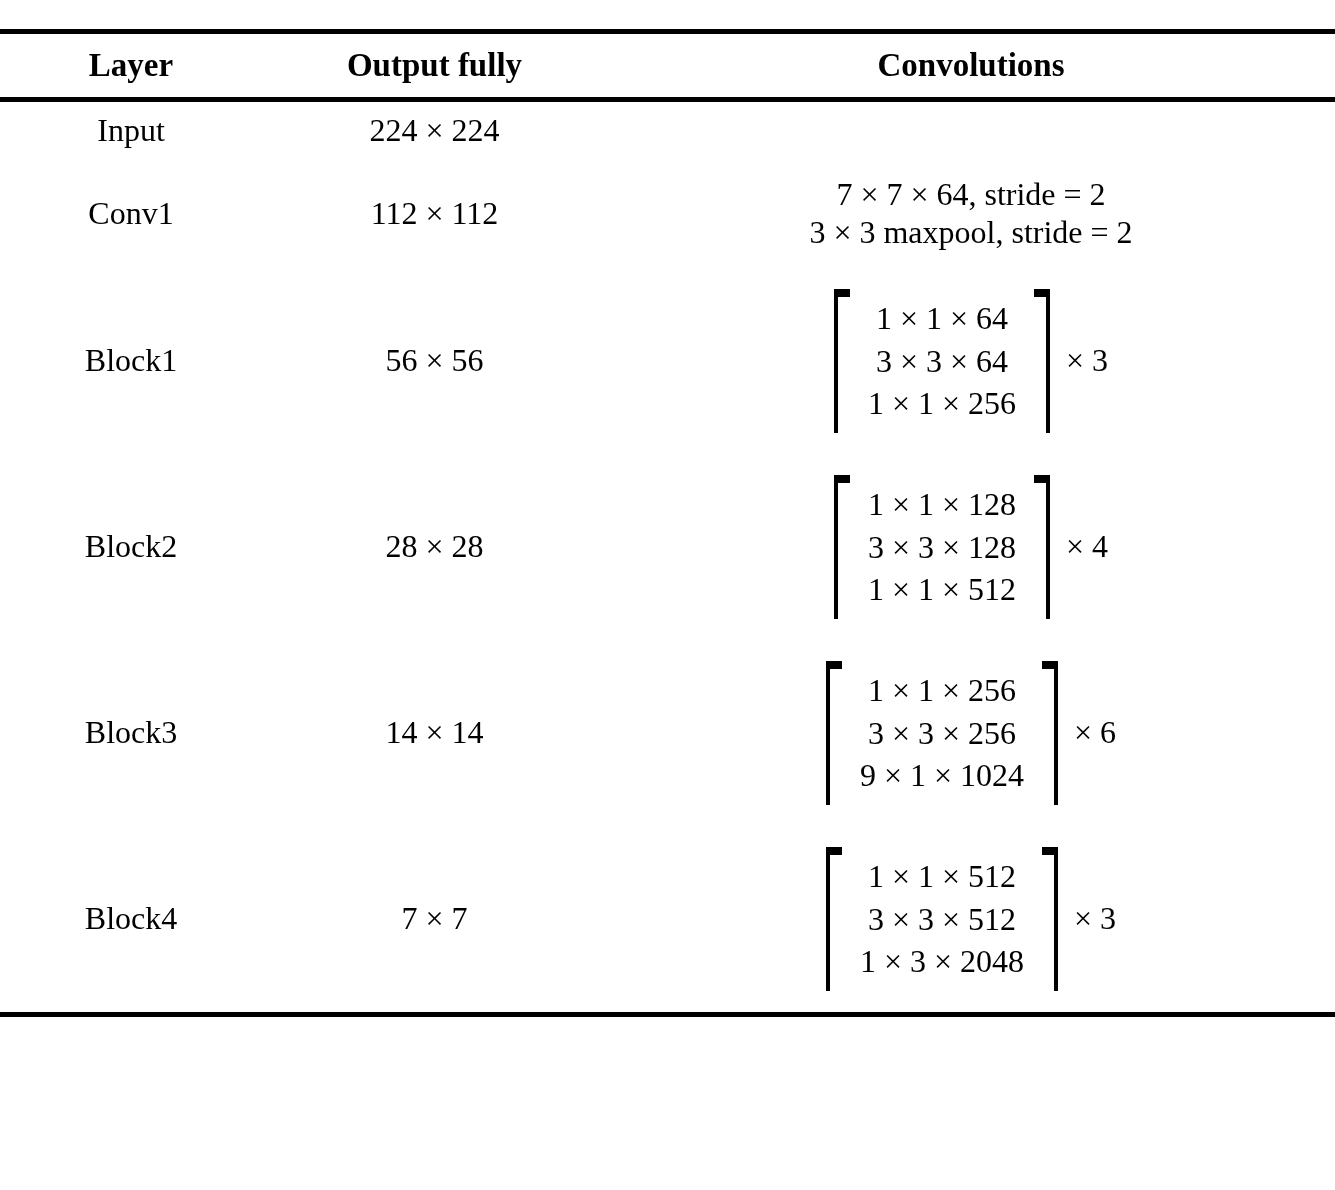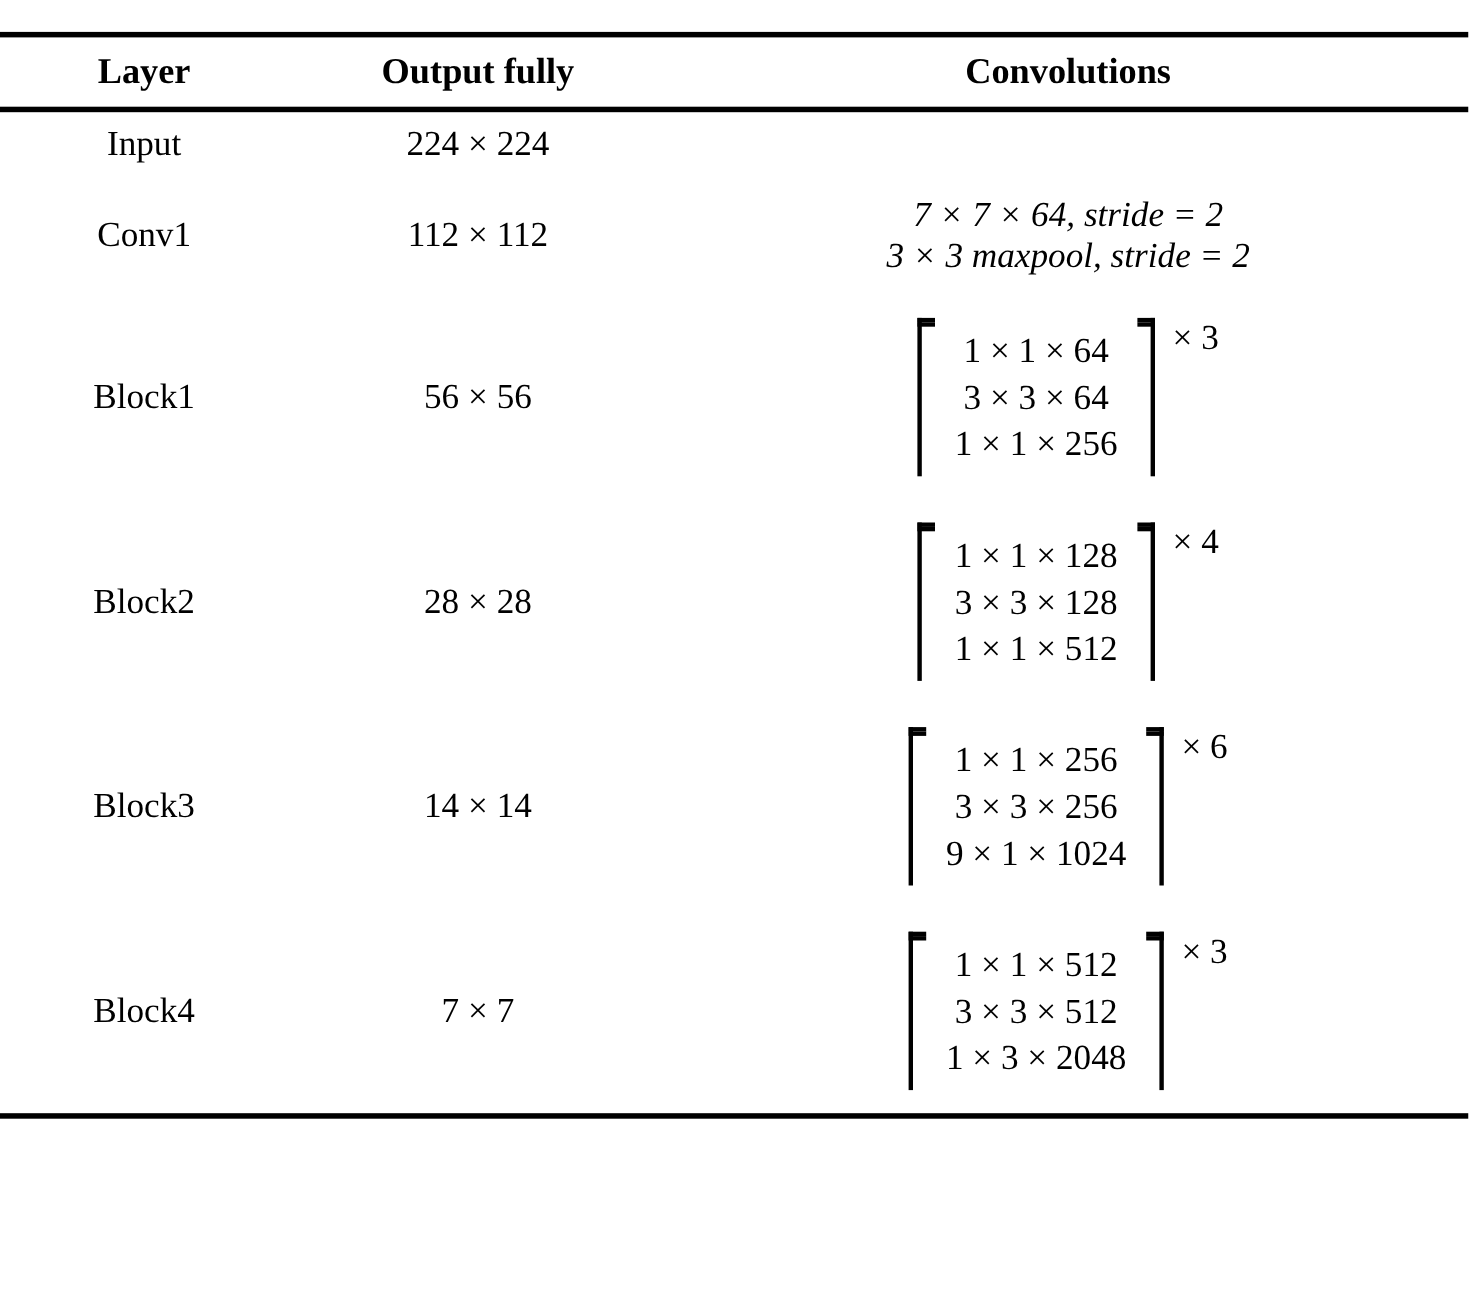--- a/index.html
+++ b/index.html
@@ -81,26 +81,26 @@
   tr.r-pool   td { height: 56px; }
   tr.r-fc     td { height: 58px; }
 
   
   .conv-lines {
     display: flex;
     flex-direction: column;
     align-items: center;
     justify-content: center;
     line-height: 1.18;
-    font-style: italic;
   }
 
   
   .matrix-wrap {
     display: flex;
+    align-items: center;
     justify-content: center;
   }
   .matrix-inner {
     display: flex;
     align-items: center;
   }
   .bracket {
     width: 16px;
     align-self: stretch;
     position: relative;

